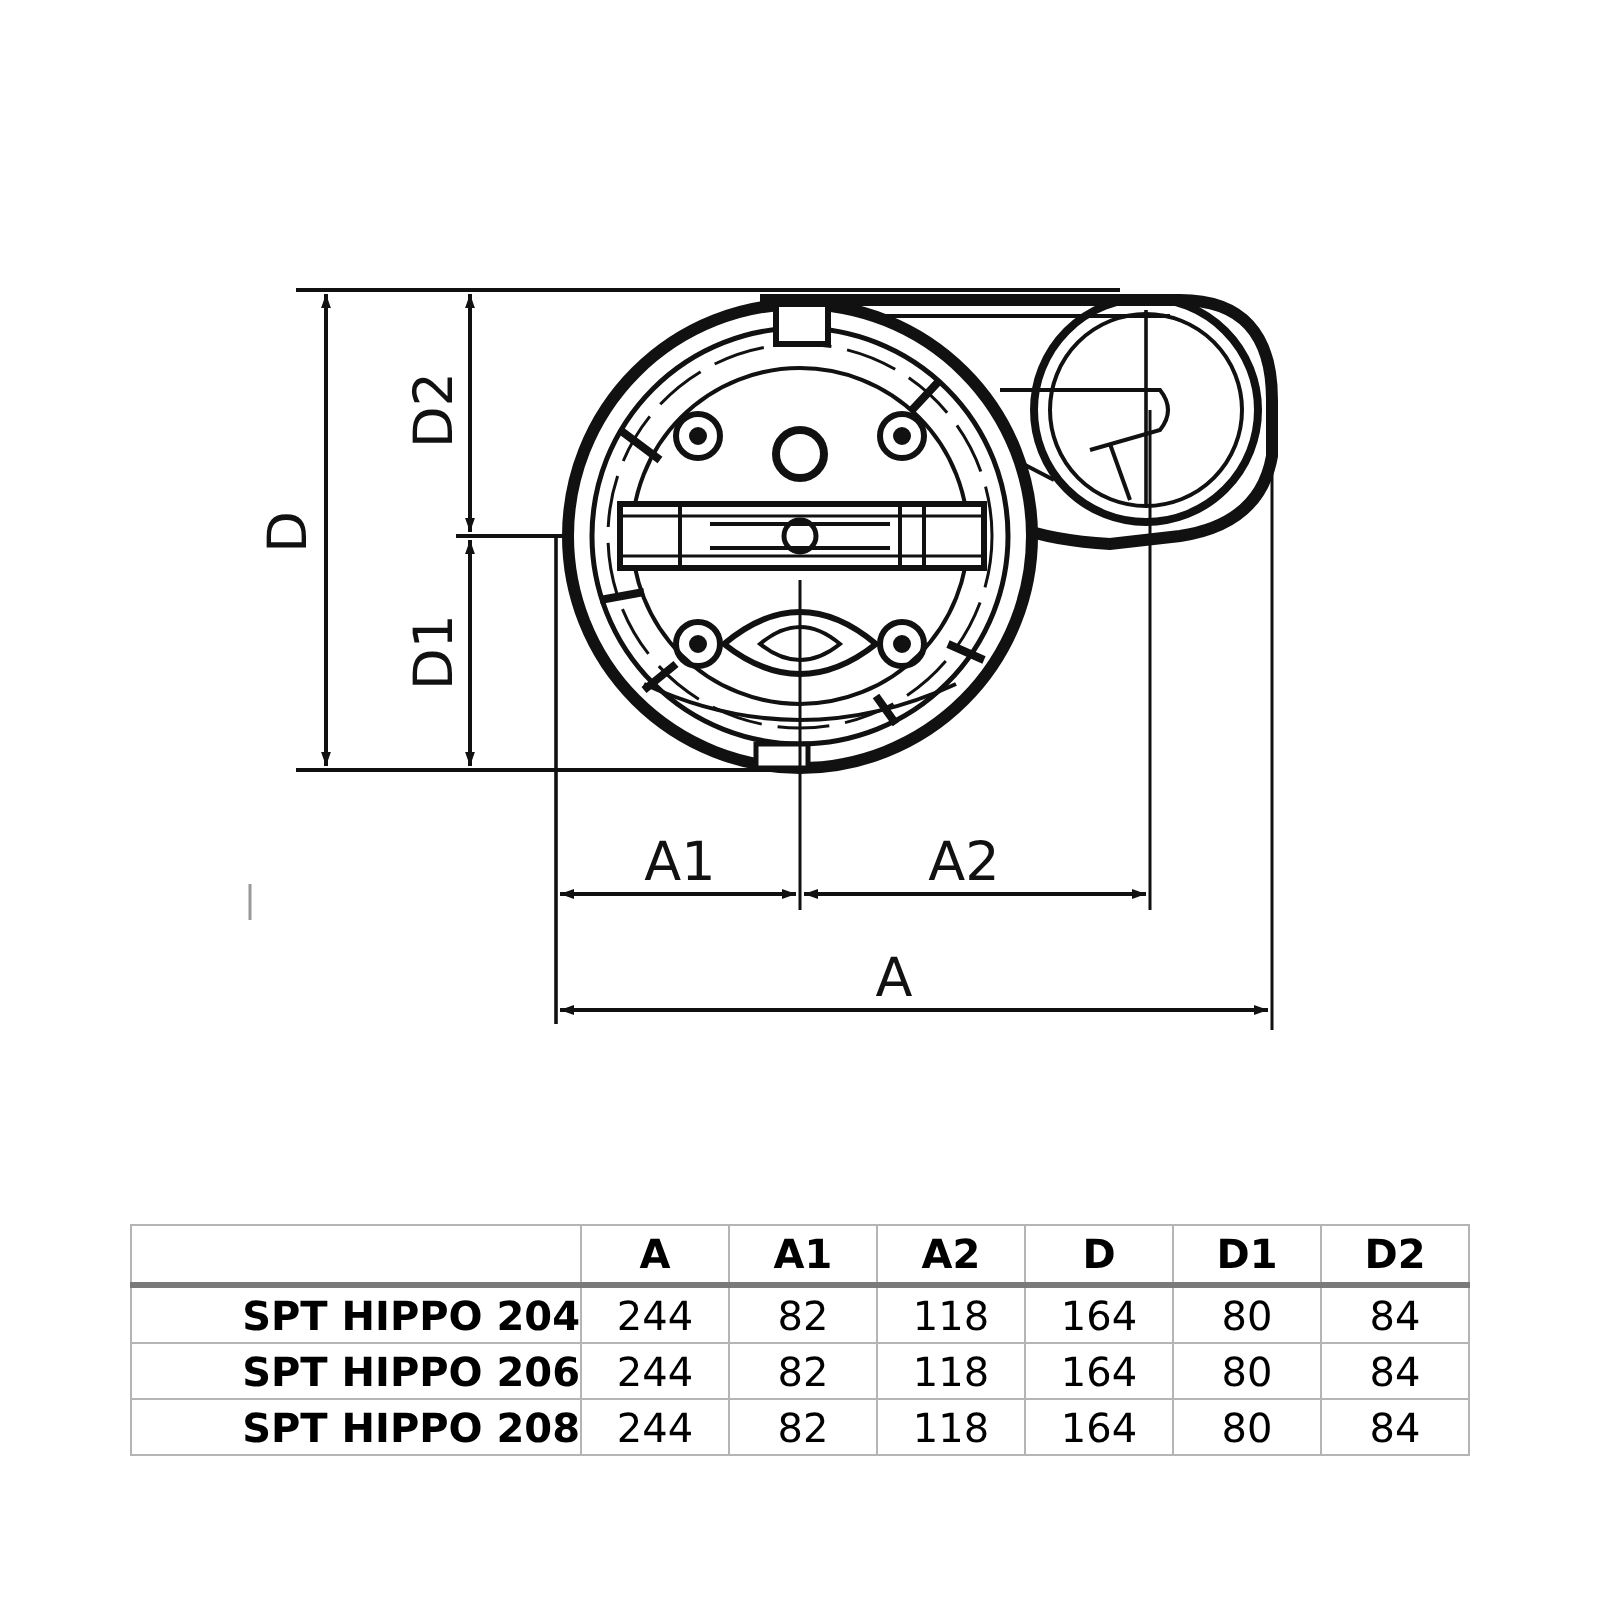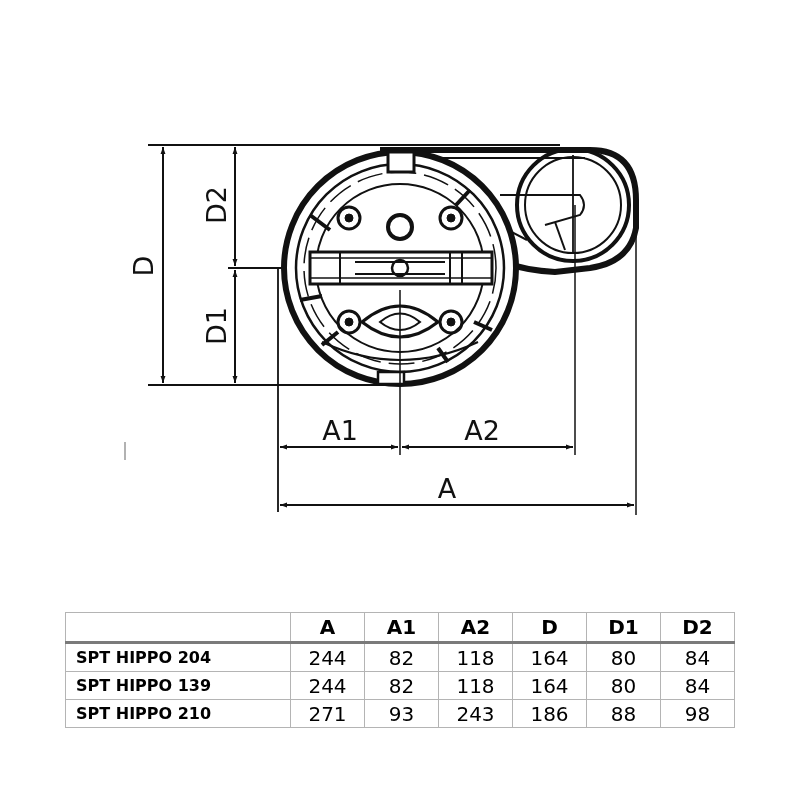--- a/index.html
+++ b/index.html
@@ -10,21 +10,21 @@
   #spec-table {
     position:absolute; left:65px; top:612px; width:670px;
     border-collapse:collapse; table-layout:fixed;
     font-family:"DejaVu Sans", sans-serif; color:#000;
   }
   #spec-table th, #spec-table td {
     border:1.5px solid #b4b4b4; height:27px; padding:0; text-align:center;
     font-size:20px; line-height:26px;
   }
   #spec-table thead th { font-weight:bold; border-bottom:3px solid #7a7a7a; height:28px; }
-  #spec-table td.model { text-align:left; padding-left:10px; font-weight:bold; font-size:16px; white-space:nowrap; }
+  #spec-table td.model { text-align:right; padding-left:10px; font-weight:bold; font-size:20px; white-space:nowrap; }
   #spec-table col.c-model { width:225px; }
   #spec-table col.c-val { width:74px; }
 </style>
 </head>
 <body>
 
 <svg id="drawing" viewBox="0 0 800 600" xmlns="http://www.w3.org/2000/svg">
   <defs>
     <marker id="arr" viewBox="0 0 10 10" refX="10" refY="5" markerWidth="9" markerHeight="7" orient="auto-start-reverse" markerUnits="userSpaceOnUse">
       <path d="M0,1.5 L10,5 L0,8.5 z" fill="#111"></path>
@@ -155,31 +155,31 @@
     <tr>
       <td class="model">SPT HIPPO 204</td>
       <td>244</td>
       <td>82</td>
       <td>118</td>
       <td>164</td>
       <td>80</td>
       <td>84</td>
     </tr>
     <tr>
-      <td class="model">SPT HIPPO 139</td>
+      <td class="model">SPT HIPPO 206</td>
       <td>244</td>
       <td>82</td>
       <td>118</td>
       <td>164</td>
       <td>80</td>
       <td>84</td>
     </tr>
     <tr>
-      <td class="model">SPT HIPPO 210</td>
-      <td>271</td>
-      <td>93</td>
-      <td>243</td>
-      <td>186</td>
-      <td>88</td>
-      <td>98</td>
+      <td class="model">SPT HIPPO 208</td>
+      <td>244</td>
+      <td>82</td>
+      <td>118</td>
+      <td>164</td>
+      <td>80</td>
+      <td>84</td>
     </tr>
   </tbody>
 </table>
 
 </body></html>

